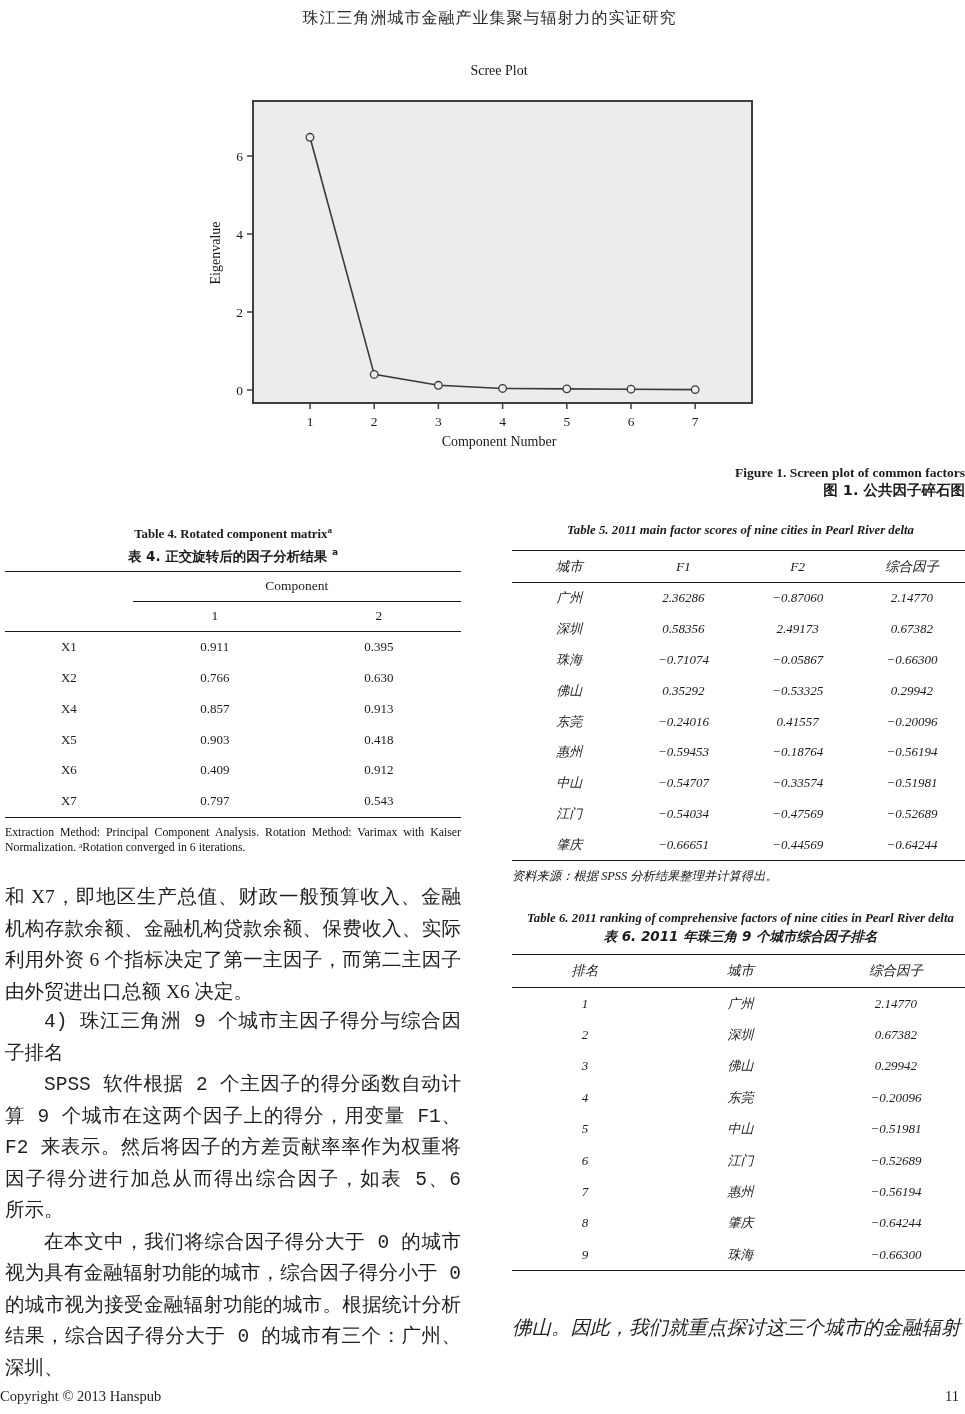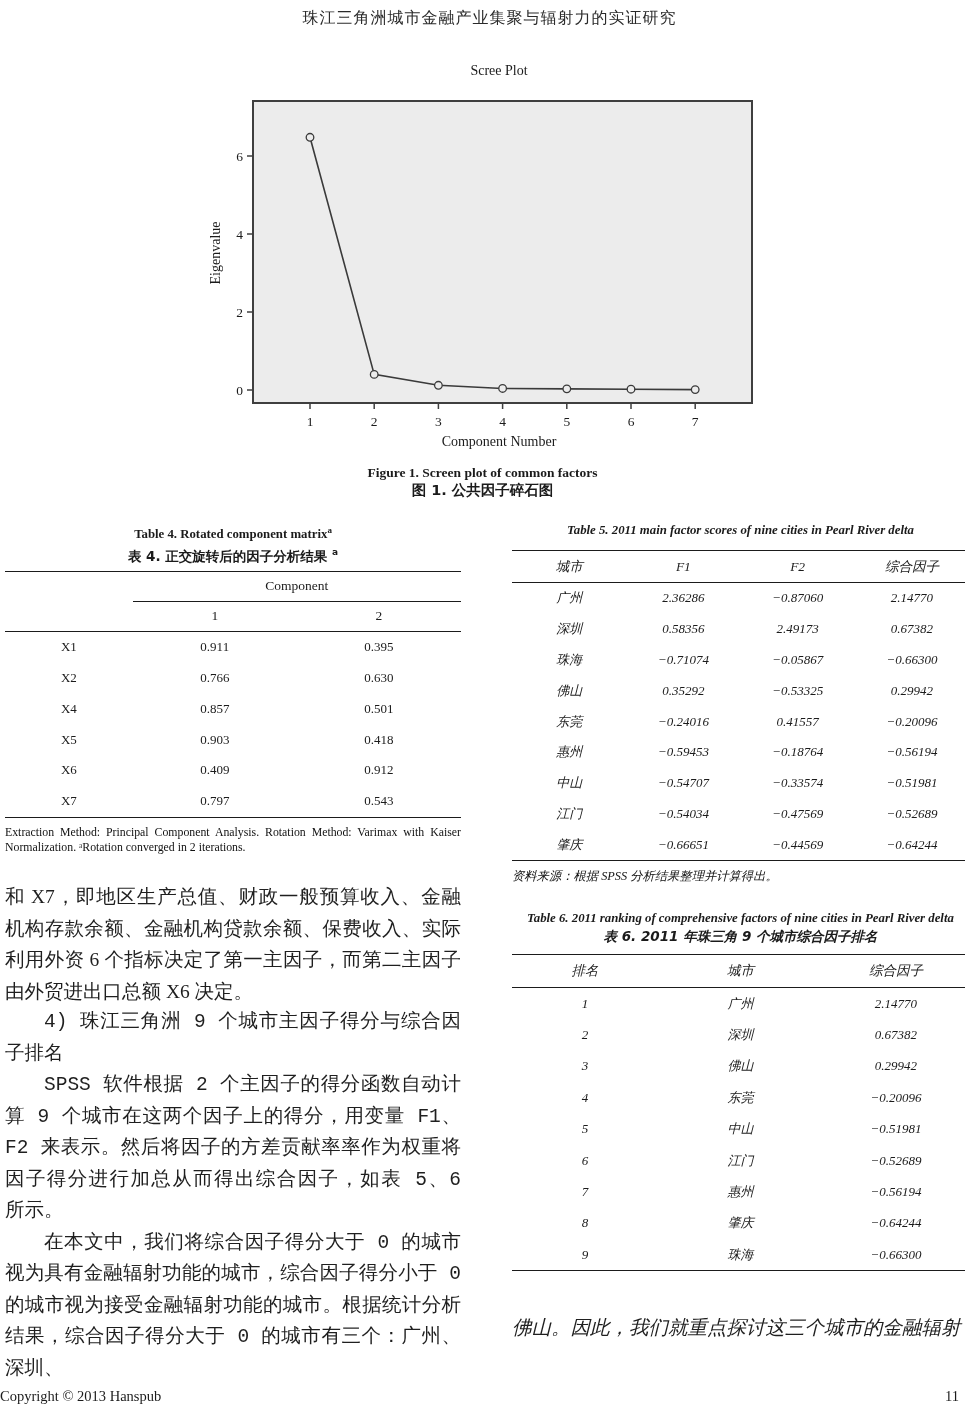--- a/index.html
+++ b/index.html
@@ -5,21 +5,21 @@
   html,body { margin:0; padding:0; background:#ffffff; }
   .page {
     position:relative; width:965px; height:1414px; background:#ffffff;
     font-family:"Liberation Serif","DejaVu Serif",serif; color:#1b1b1b; overflow:hidden;
   }
   .running-head {
     position:absolute; top:8px; left:0; width:965px; text-align:center;
     font-size:16px; letter-spacing:1px; color:#2a2a2a;padding-left:7px;
   }
   .chart-wrap { position:absolute; left:197px; top:57px; width:570px; height:395px; }
-  .fig-caption { position:absolute; top:464px; left:0; width:965px; text-align:center; }
+  .fig-caption { position:absolute; top:464px; left:0; width:965px; text-align:right; }
   .cap-en { font-weight:bold; font-size:13.5px; line-height:17px; }
   .cap-zh { font-weight:bold; font-size:14.5px; line-height:19px; font-family:"DejaVu Sans","Liberation Sans",sans-serif; }
 
   .col { position:absolute; top:522px; }
   .col-left  { left:5px;   width:456px; }
   .col-right { left:512px; width:457px;font-style:italic; }
 
   .tbl-title { text-align:center; }
   .tt-en { font-weight:bold; font-size:12.8px; line-height:16px; }
   .tt-zh { font-weight:bold; font-size:13.5px; line-height:20px; font-family:"DejaVu Sans","Liberation Sans",sans-serif; }
@@ -145,41 +145,41 @@
             <td class="c2">0.395</td>
           </tr>
           <tr>
             <td class="c0">X2</td>
             <td class="c1">0.766</td>
             <td class="c2">0.630</td>
           </tr>
           <tr>
             <td class="c0">X4</td>
             <td class="c1">0.857</td>
-            <td class="c2">0.501</td>
+            <td class="c2">0.913</td>
           </tr>
           <tr>
             <td class="c0">X5</td>
             <td class="c1">0.903</td>
             <td class="c2">0.418</td>
           </tr>
           <tr>
             <td class="c0">X6</td>
             <td class="c1">0.409</td>
             <td class="c2">0.912</td>
           </tr>
           <tr>
             <td class="c0">X7</td>
             <td class="c1">0.797</td>
             <td class="c2">0.543</td>
           </tr>
         </tbody>
     </table>
 
-    <div class="footnote">Extraction Method: Principal Component Analysis. Rotation Method: Varimax with Kaiser Normalization. ᵃRotation converged in 2 iterations.</div>
+    <div class="footnote">Extraction Method: Principal Component Analysis. Rotation Method: Varimax with Kaiser Normalization. ᵃRotation converged in 6 iterations.</div>
 
     <div class="body-text">
       <p class="noindent">和 X7，即地区生产总值、财政一般预算收入、金融机构存款余额、金融机构贷款余额、保费收入、实际利用外资 6 个指标决定了第一主因子，而第二主因子由外贸进出口总额 X6 决定。</p>
       <p class="indent">4) 珠江三角洲 9 个城市主因子得分与综合因子排名</p>
       <p class="indent">SPSS 软件根据 2 个主因子的得分函数自动计算 9 个城市在这两个因子上的得分，用变量 F1、F2 来表示。然后将因子的方差贡献率率作为权重将因子得分进行加总从而得出综合因子，如表 5、6 所示。</p>
       <p class="indent">在本文中，我们将综合因子得分大于 0 的城市视为具有金融辐射功能的城市，综合因子得分小于 0 的城市视为接受金融辐射功能的城市。根据统计分析结果，综合因子得分大于 0 的城市有三个：广州、深圳、</p>
     </div>
   </div>
 
   <div class="col col-right">

